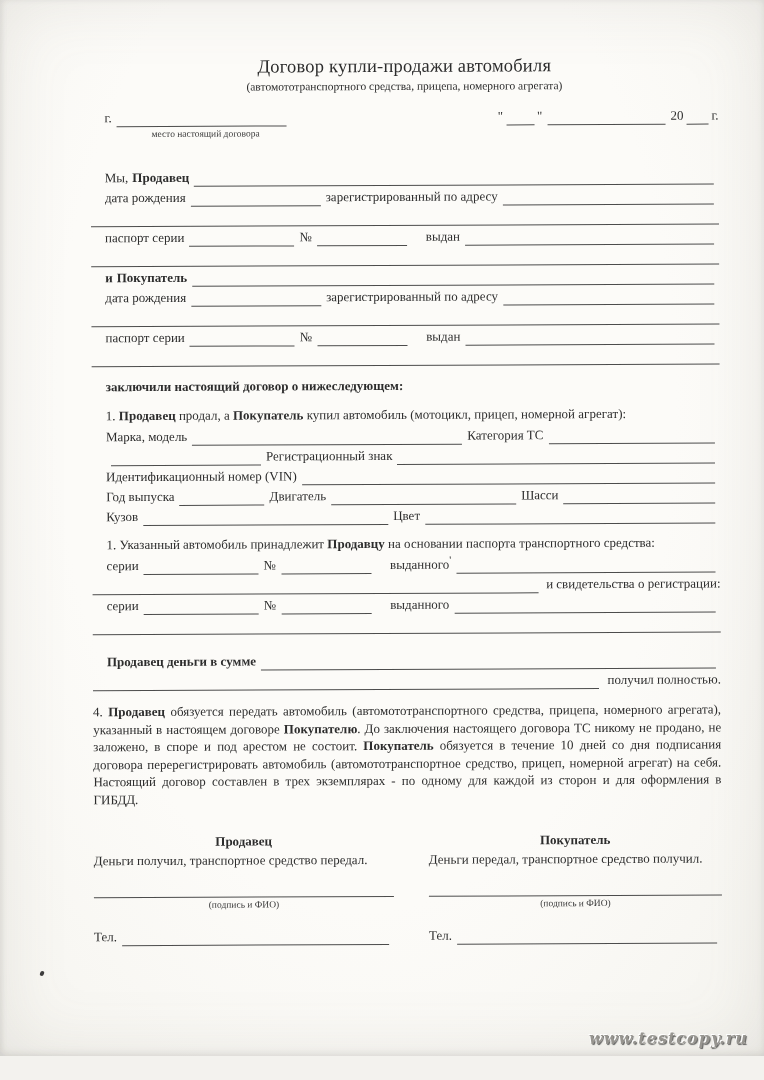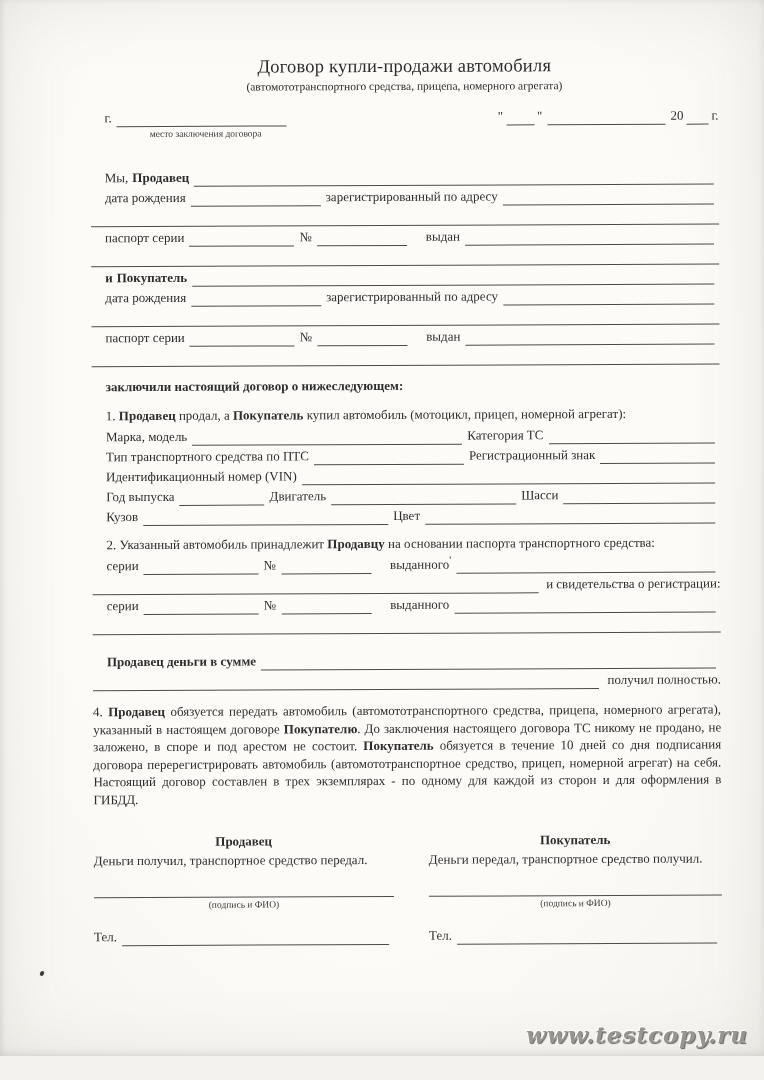--- a/index.html
+++ b/index.html
@@ -43,21 +43,21 @@
   .sig-col { width:300px; }
   .sig-col.right { width:293px; }
   .sig-title { text-align:center; font-weight:bold; height:20px; line-height:20px; }
   .sig-statement { margin-top:1px; height:18px; white-space:nowrap; }
   .sig-line { border-bottom:1px solid #4c4c4c; height:26px; }
   .sig-caption { text-align:center; margin-top:2px; height:13px; }
   .tel-row { display:flex; align-items:flex-end; height:20px; margin-top:13px; }
   .stray { font-size:11px; line-height:10px; align-self:flex-start; margin-top:1px; }
   .watermark { position:absolute; right:16px; bottom:8px;
     font-family:"DejaVu Serif",serif; font-style:italic; font-weight:bold;
-    font-size:23px; color:#979590; letter-spacing:1px;
+    font-size:16px; color:#979590; letter-spacing:1px;
     text-shadow:-1px -1px 0 #ffffff, 1px 1px 1px rgba(55,55,55,0.75); }
   .speck { position:absolute; left:40px; top:971px; width:4px; height:5px;
     background:#3d3d3d; border-radius:60% 40% 55% 45%; transform:rotate(20deg); }
 </style>
 </head>
 <body>
 
 <div class="scan">
   <div class="sheet">
 
@@ -70,21 +70,21 @@
       <span class="spacer"></span>
       <span class="lbl">"</span>
       <span class="fld w28 tight"></span>
       <span class="lbl">"</span>
       <span class="fld w118"></span>
       <span class="lbl">20</span>
       <span class="fld w22 tight"></span>
       <span class="lbl">г.</span>
     </div>
     <div class="caption-row">
-      <span class="caption place-caption">место заключения договора</span>
+      <span class="caption place-caption">место настоящий договора</span>
     </div>
 
     <div class="row ind mt-seller">
       <span class="lbl">Мы,</span>
       <span class="lbl b" style="margin-left:4px">Продавец</span>
       <span class="fld grow"></span>
     </div>
     <div class="row ind">
       <span class="lbl">дата рождения</span>
       <span class="fld w130"></span>
@@ -135,21 +135,20 @@
     <div class="textline ind b mt-preamble">заключили настоящий договор о нижеследующем:</div>
 
     <div class="textline ind mt-sec"><span>1. </span><span class="b">Продавец</span><span> продал, а </span><span class="b">Покупатель</span><span> купил автомобиль (мотоцикл, прицеп, номерной агрегат):</span></div>
     <div class="row ind">
       <span class="lbl">Марка, модель</span>
       <span class="fld w270"></span>
       <span class="lbl">Категория ТС</span>
       <span class="fld grow"></span>
     </div>
     <div class="row ind">
-      <span class="lbl">Тип транспортного средства по ПТС</span>
       <span class="fld w150"></span>
       <span class="lbl">Регистрационный знак</span>
       <span class="fld grow"></span>
     </div>
     <div class="row ind">
       <span class="lbl">Идентификационный номер (VIN)</span>
       <span class="fld grow"></span>
     </div>
     <div class="row ind">
       <span class="lbl">Год выпуска</span>
@@ -159,21 +158,21 @@
       <span class="lbl">Шасси</span>
       <span class="fld grow"></span>
     </div>
     <div class="row ind">
       <span class="lbl">Кузов</span>
       <span class="fld w245"></span>
       <span class="lbl">Цвет</span>
       <span class="fld grow"></span>
     </div>
 
-    <div class="textline ind mt-sec"><span>2. Указанный автомобиль принадлежит </span><span class="b">Продавцу</span><span> на основании паспорта транспортного средства:</span></div>
+    <div class="textline ind mt-sec"><span>1. Указанный автомобиль принадлежит </span><span class="b">Продавцу</span><span> на основании паспорта транспортного средства:</span></div>
     <div class="row ind">
       <span class="lbl">серии</span>
       <span class="fld w115"></span>
       <span class="lbl">№</span>
       <span class="fld w90"></span>
       <span class="lbl" style="margin-left:14px">выданного</span>
       <span class="stray">'</span>
       <span class="fld grow"></span>
     </div>
     <div class="row fullline">

